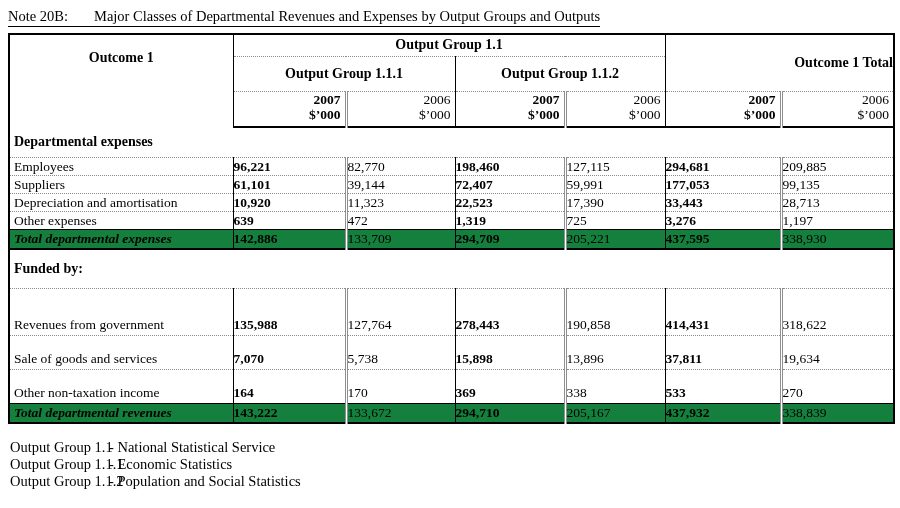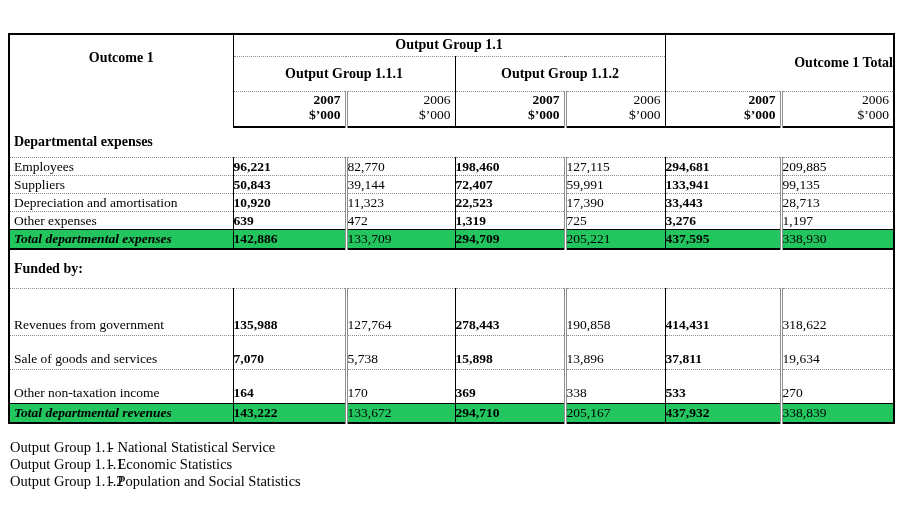--- a/index.html
+++ b/index.html
@@ -48,21 +48,21 @@
   th.tot { font-size:14px; font-weight:bold; text-align:right; vertical-align:middle; }
   th.yr  { vertical-align:bottom; padding-bottom:3px; line-height:15.5px; text-align:right; padding-right:4px; }
   .thick { border-bottom:2.5px solid #000;margin-left:44px; }
 
   tr.sec   { height:31px; }
   tr.sec td{ font-weight:bold; vertical-align:middle; font-size:14px; }
   tr.r     { height:18px; }
   tr.r td  { vertical-align:middle; }
 
   tr.totalrow td {
-    background:#22c55e;
+    background:#15803d;
     border-top:1.5px solid #000;
     border-bottom:2px solid #000;
     vertical-align:middle;
   }
   tr.totalrow .lab { font-weight:bold; font-style:italic; }
 
   tr.fhead    { height:40px; }
   tr.fhead td { font-weight:bold; vertical-align:middle; font-size:14px; }
   tr.fr1      { height:47px; }
   tr.fr       { height:34px; }
@@ -73,20 +73,21 @@
   
   .fnotes { position:absolute; left:10px; top:439px; font-size:14.5px; }
   .fnote  { line-height:17px; white-space:nowrap; }
   .fnote .term { display:inline-block; width:99px; }
 </style>
 </head>
 <body>
 
 <div class="page">
 
+  <div class="title"><span>Note 20B:</span><span class="tgap"></span><span>Major Classes of Departmental Revenues and Expenses by Output Groups and Outputs</span></div>
 
   <table class="note">
     <colgroup>
       <col style="width:224px">
         <col style="width:113px">
         <col style="width:109px">
       <col style="width:110px">
         <col style="width:100px">
         <col style="width:116px">
         <col style="width:113px">
@@ -136,25 +137,25 @@
         <td class="lab dotb">Employees</td>
         <td class="n bl bold dotb">96,221</td>
         <td class="n gl dotb">82,770</td>
         <td class="n bl bold dotb">198,460</td>
         <td class="n gl dotb">127,115</td>
         <td class="n bl bold dotb">294,681</td>
         <td class="n gl dotb">209,885</td>
       </tr>
       <tr class="r">
         <td class="lab dotb">Suppliers</td>
-        <td class="n bl bold dotb">50,843</td>
+        <td class="n bl bold dotb">61,101</td>
         <td class="n gl dotb">39,144</td>
         <td class="n bl bold dotb">72,407</td>
         <td class="n gl dotb">59,991</td>
-        <td class="n bl bold dotb">133,941</td>
+        <td class="n bl bold dotb">177,053</td>
         <td class="n gl dotb">99,135</td>
       </tr>
       <tr class="r">
         <td class="lab dotb">Depreciation and amortisation</td>
         <td class="n bl bold dotb">10,920</td>
         <td class="n gl dotb">11,323</td>
         <td class="n bl bold dotb">22,523</td>
         <td class="n gl dotb">17,390</td>
         <td class="n bl bold dotb">33,443</td>
         <td class="n gl dotb">28,713</td>

